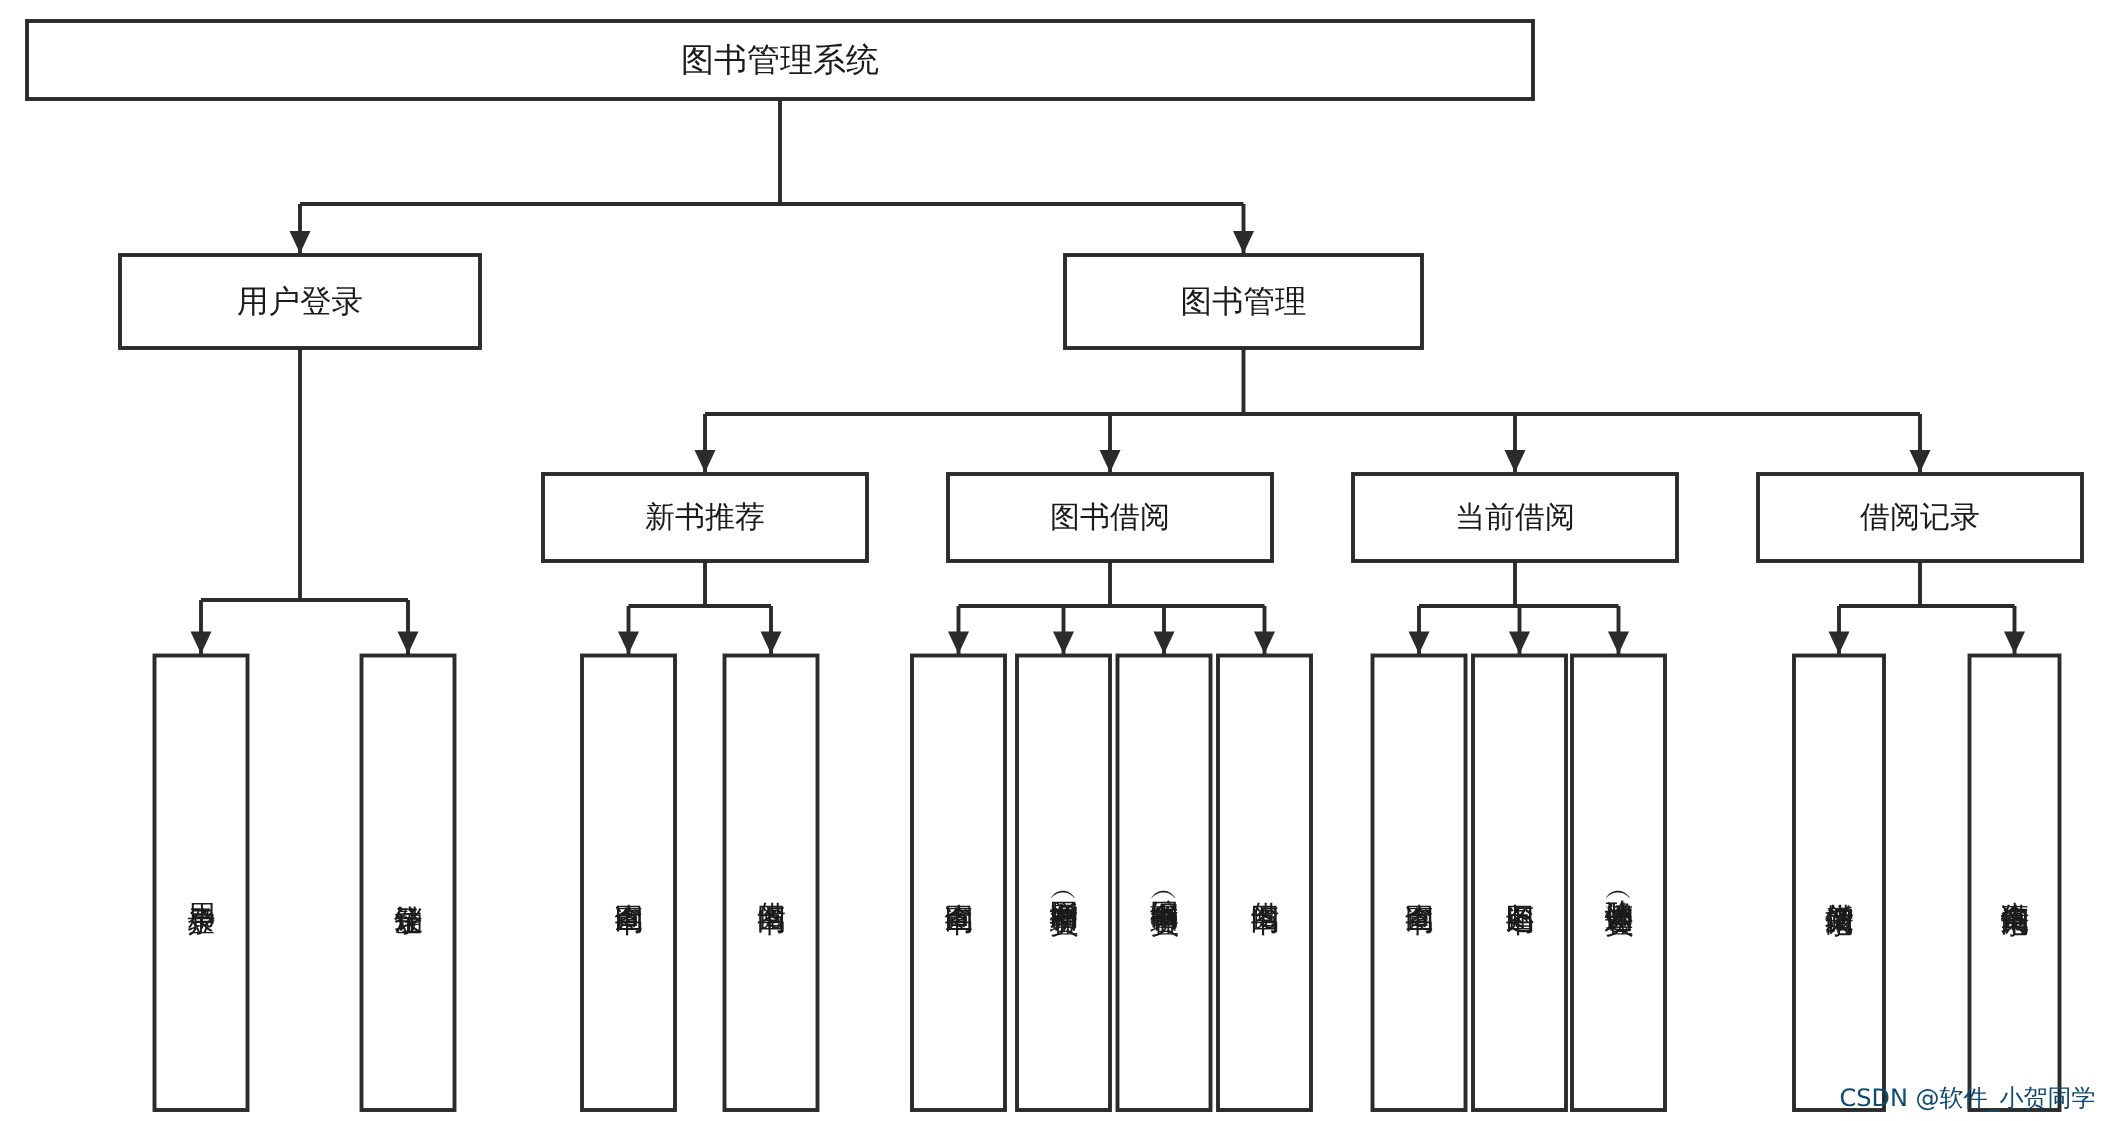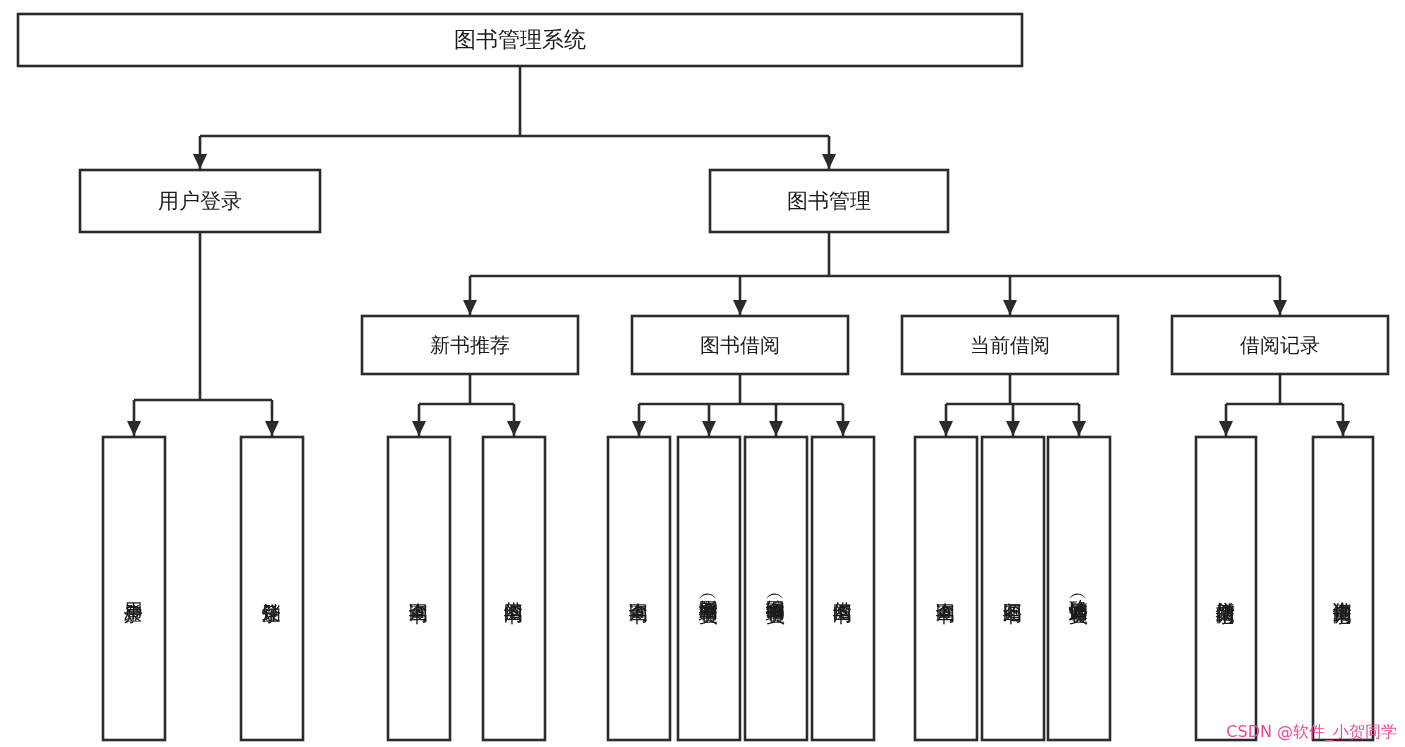--- a/index.html
+++ b/index.html
@@ -59,21 +59,21 @@
     white-space: nowrap;
     letter-spacing: 1px;
     pointer-events: none;
   }
   .watermark {
     position: absolute;
     right: 8px;
     bottom: 4px;
     font-family: "DejaVu Sans", "Liberation Sans", sans-serif;
     font-size: 16px;
-    color: #ec4899;
+    color: #0c4a6e;
     white-space: nowrap;
   }
 </style>
 </head>
 <body>
 
 <div id="diagram-root">
 
   <svg id="flow-svg" viewBox="0 0 1405 747">
     <g id="connectors-layer">

